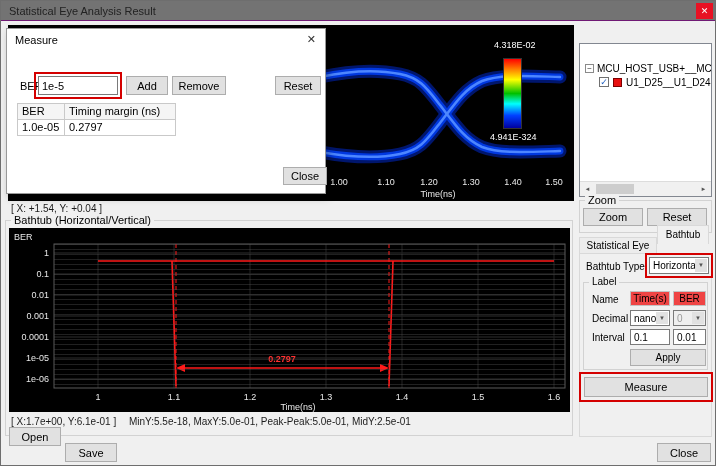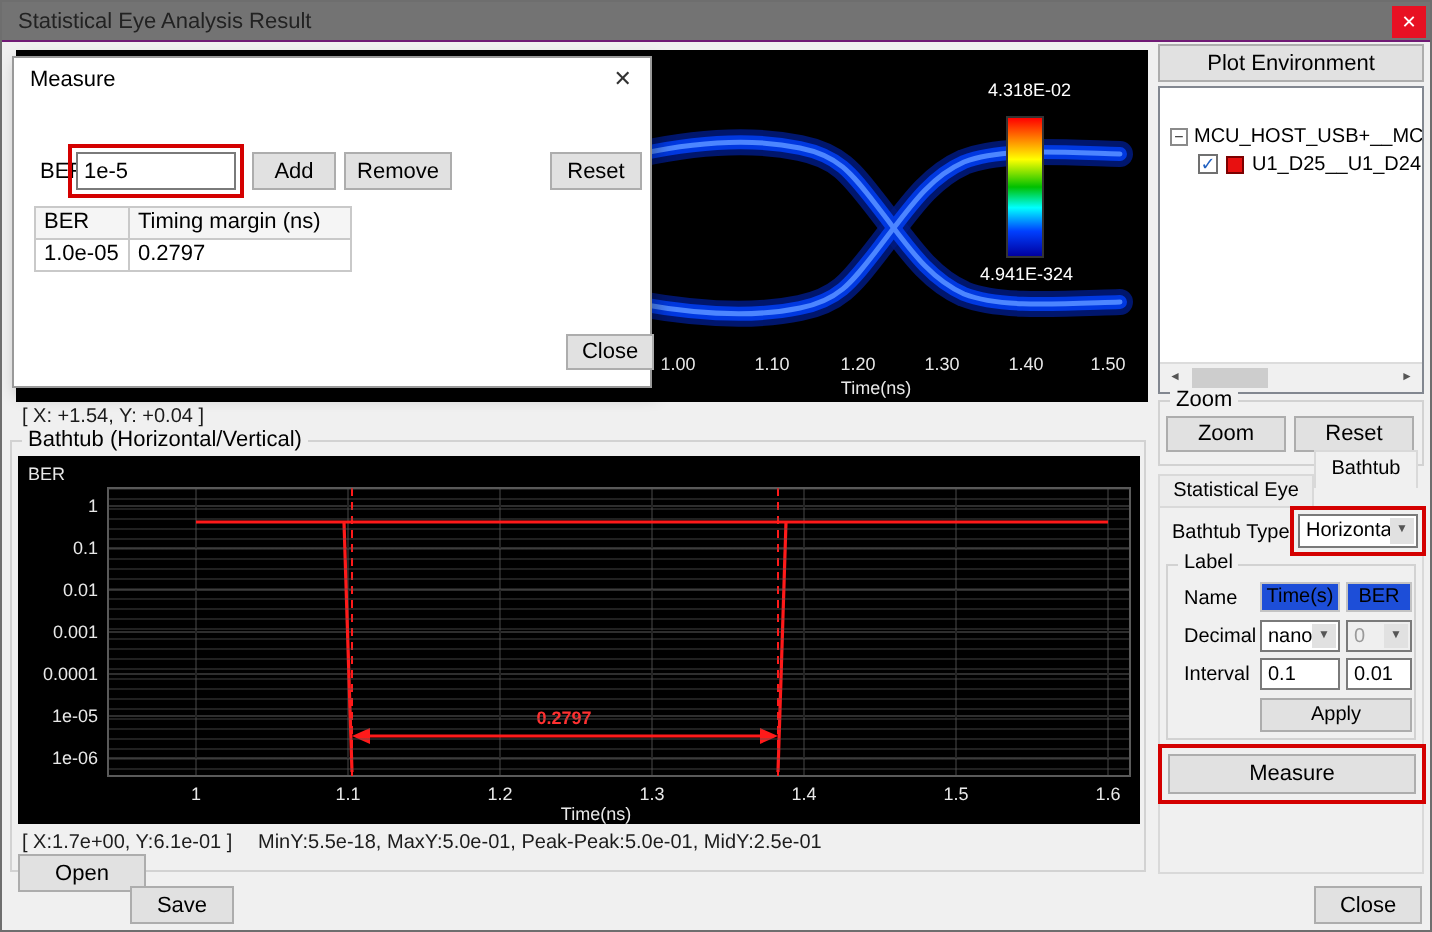--- a/index.html
+++ b/index.html
@@ -30,21 +30,21 @@
 .cb{position:absolute;width:10px;height:10px;border:1px solid #707070;background:#fff;font-size:9px;line-height:9px;text-align:center;color:#2060c0}
 .expander{position:absolute;width:9px;height:9px;border:1px solid #8a8a8a;background:#fff;font-size:8px;line-height:7px;text-align:center;color:#333}
 .swatch{position:absolute;width:9px;height:9px;background:#e81010;border:1px solid #7c0000}
 .hscroll{position:absolute;left:0;right:0;bottom:0;height:15px;background:#f0f0f0;border-top:1px solid #dcdcdc}
 .sarrow{position:absolute;top:0;width:15px;height:14px;font-size:6px;line-height:14px;text-align:center;color:#555;background:#f0f0f0;cursor:pointer}
 .sthumb{position:absolute;left:16px;top:2px;width:38px;height:10px;background:#cdcdcd}
 .tab{position:absolute;text-align:center;font-size:10px;border:1px solid #d9d9d9;background:#ececec;z-index:1;cursor:pointer}
 .tab.active{background:#f0f0f0;border-bottom:none;z-index:3}
 .tabpanel{position:absolute;left:578px;top:252px;width:133px;height:184px;border:1px solid #d9d9d9;background:#f0f0f0;z-index:2}
 .minor-grid{position:absolute;left:45px;top:16px;width:511px;height:144px;background:repeating-linear-gradient(to bottom,rgba(85,85,85,.38) 0 1px,transparent 1px 5px)}
-.cell{position:absolute;border:1px solid #c3c3c3;background:#1d4ed8;font-size:10px;text-align:center;line-height:13px}
+.cell{position:absolute;border:1px solid #c3c3c3;background:#ef4444;font-size:10px;text-align:center;line-height:13px}
 .lbl{position:absolute;font-size:10px;white-space:nowrap}
 .cbar-label{position:absolute;color:#fff;font-size:9px;text-align:left;white-space:nowrap}
 </style>
 </head>
 <body>
 
 <div class="window">
 
   <div class="titlebar">
     <span class="win-title">Statistical Eye Analysis Result</span>
@@ -89,21 +89,20 @@
     <button class="btn" style="left:268px;top:47px;width:46px;height:19px">Reset</button>
 
     <div class="tcell head" style="left:10px;top:74px;width:48px;height:17px">BER</div>
     <div class="tcell head" style="left:57px;top:74px;width:112px;height:17px">Timing margin (ns)</div>
     <div class="tcell" style="left:10px;top:90px;width:48px;height:17px">1.0e-05</div>
     <div class="tcell" style="left:57px;top:90px;width:112px;height:17px">0.2797</div>
 
     <button class="btn" style="left:276px;top:138px;width:44px;height:18px">Close</button>
   </div>
 
-  <button class="btn" style="left:578px;top:21px;width:133px;height:19px">Plot Environment</button>
 
   <div class="tree">
     <div class="trow" style="top:18px">
       <span class="expander" style="left:5px;top:2px">−</span>
       <span class="lbl" style="left:17px;top:1px">MCU_HOST_USB+__MCU_HO</span>
     </div>
     <div class="trow" style="top:32px">
       <span class="cb" style="left:19px;top:1px"><span>✓</span></span>
       <span class="swatch" style="left:33px;top:2px"></span>
       <span class="lbl" style="left:46px;top:1px">U1_D25__U1_D24</span>
@@ -213,17 +212,17 @@
           <text x="469" y="172">1.5</text>
           <text x="545" y="172">1.6</text>
           <text x="289" y="182">Time(ns)</text>
         </g>
       </g>
     </svg>
   </div>
   <div class="status" style="left:10px;top:415px">[ X:1.7e+00, Y:6.1e-01 ]</div>
   <div class="status" style="left:128px;top:415px">MinY:5.5e-18, MaxY:5.0e-01, Peak-Peak:5.0e-01, MidY:2.5e-01</div>
 
-  <button class="btn" style="left:8px;top:426px;width:64px;height:19px">Open</button>
+  <button class="btn" style="left:8px;top:426px;width:52px;height:19px">Open</button>
   <button class="btn" style="left:64px;top:442px;width:52px;height:19px">Save</button>
   <button class="btn" style="left:656px;top:442px;width:54px;height:19px">Close</button>
 
 </div>
 
 </body></html>

